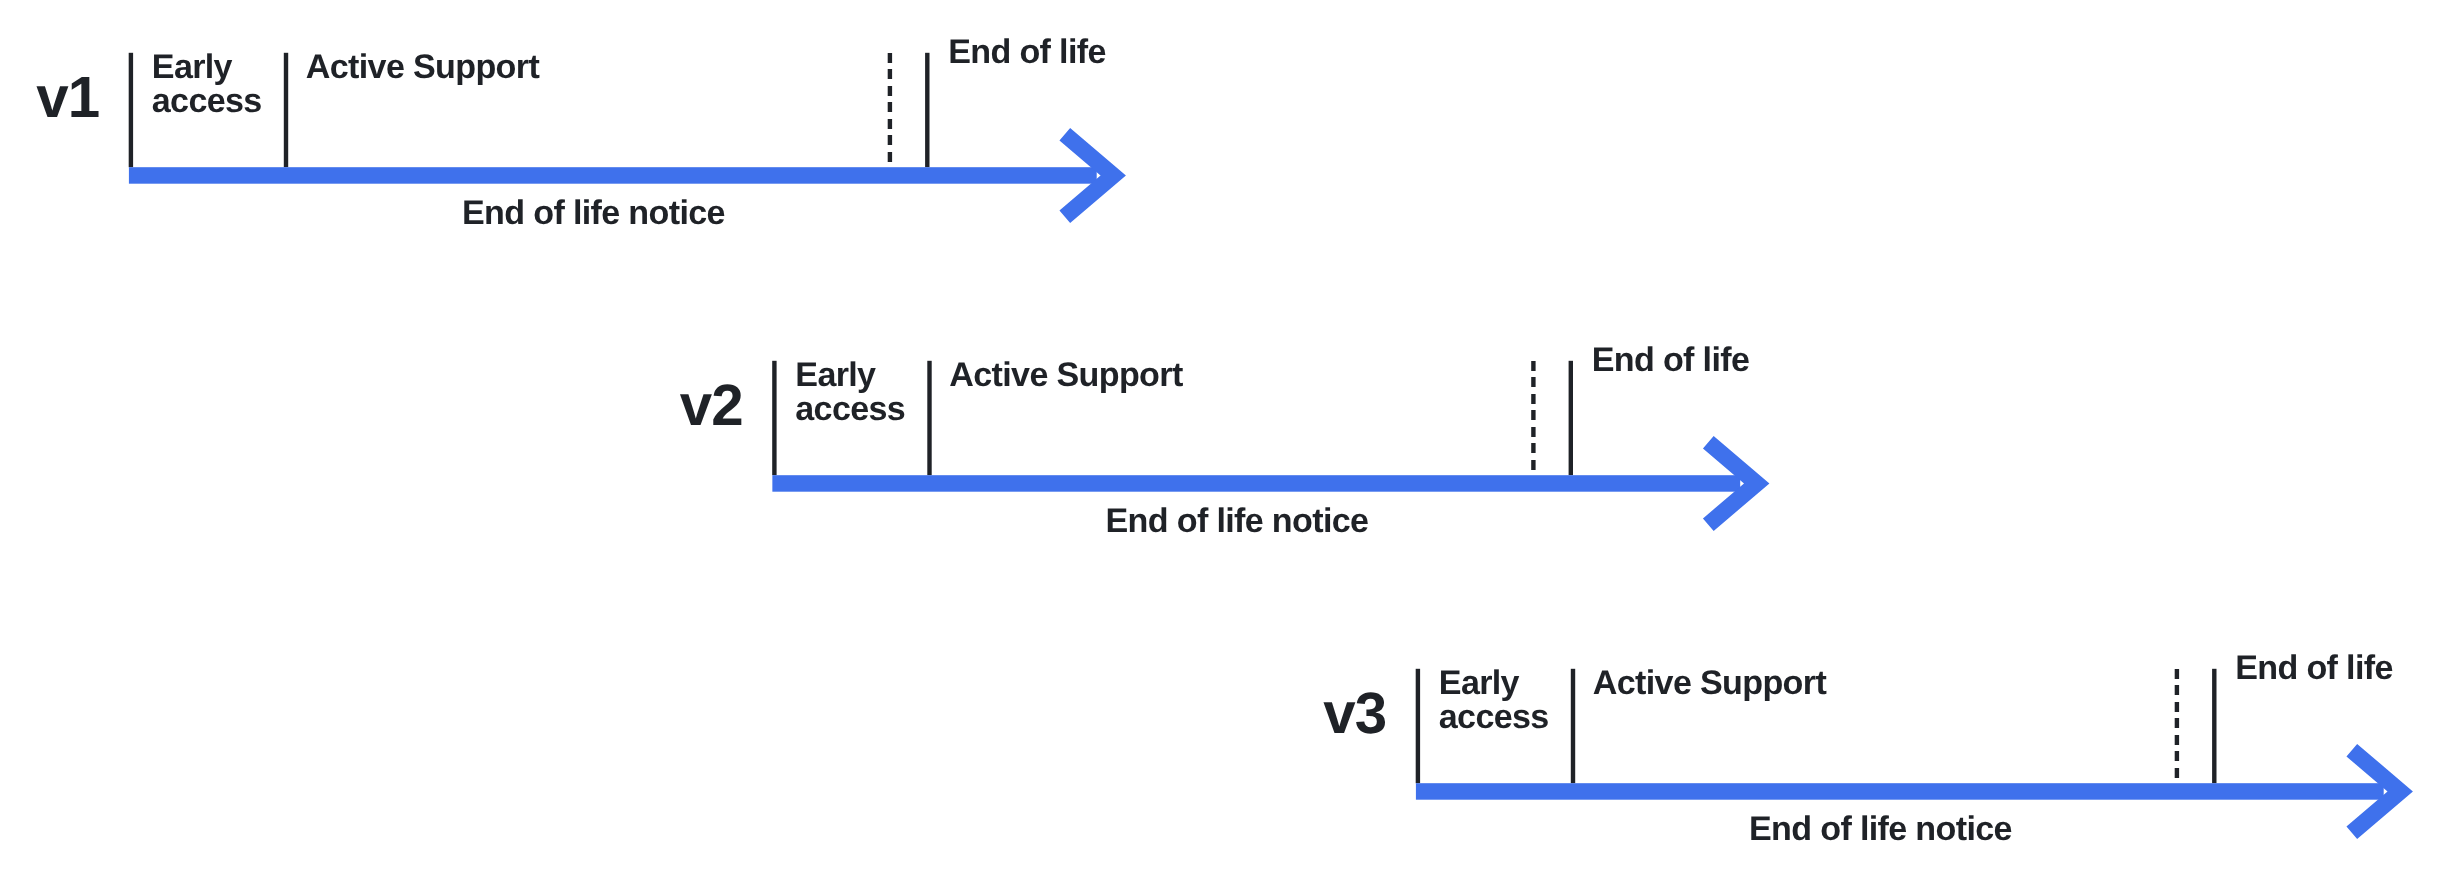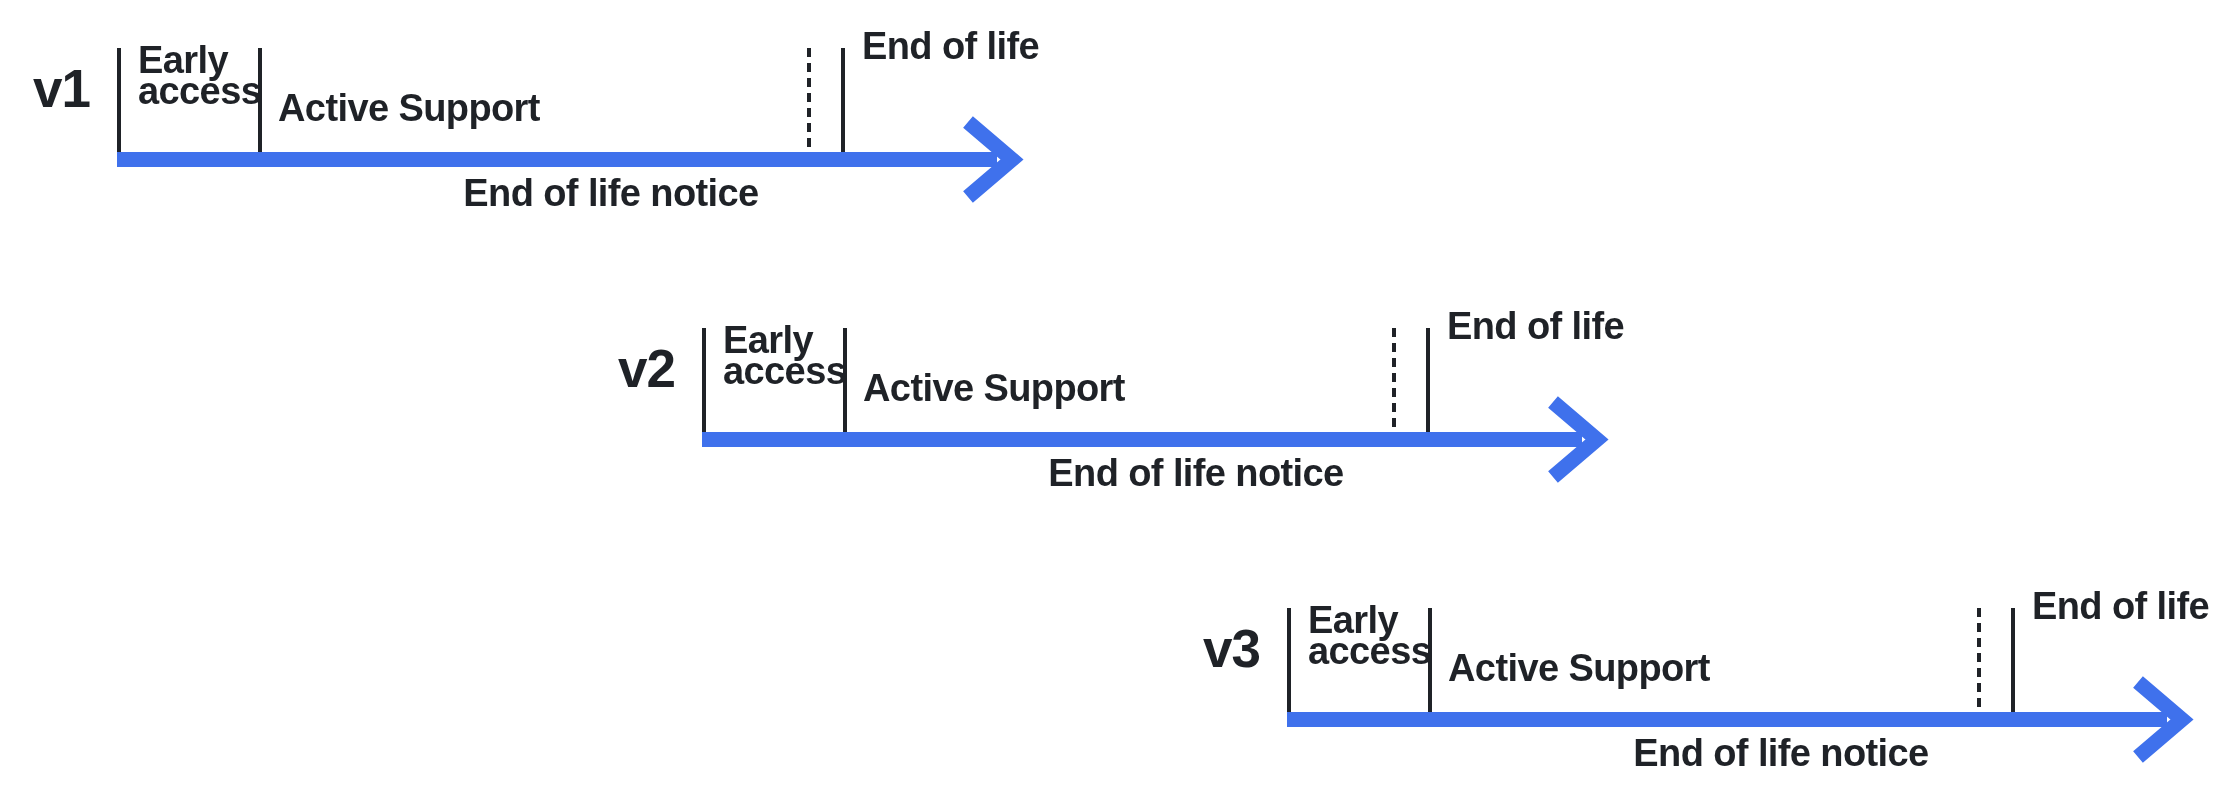--- a/index.html
+++ b/index.html
@@ -50,46 +50,45 @@
   }
   .tick-start  { left: 117px; }
   .tick-active { left: 258px; }
   .tick-eol    { left: 841px; }
   .tick-dashed {
     left: 807px;
     background: repeating-linear-gradient(to bottom, #1F2227 0px 9px, transparent 9px 15px);
   }
   .label {
     position: absolute;
-    font-size: 38px;
+    font-size: 31px;
     font-weight: 700;
     letter-spacing: -0.6px;
     line-height: 31px;
     color: #1F2227;
     white-space: nowrap;
   }
   .label-early {
     left: 138px;
     top: 45px;
     white-space: pre-line;
   }
   .label-active {
     left: 278px;
     top: 45px;
-    margin-top: 48px;
   }
   .label-eol {
     left: 862px;
     top: 31px;
   }
   .label-notice {
     left: 420px;
     top: 178px;
     width: 382px;
-    text-align: center;
+    text-align: left;
   }
   .arrow {
     position: absolute;
     left: 117px;
     top: 115px;
   }
 </style>
 </head>
 <body>
 

